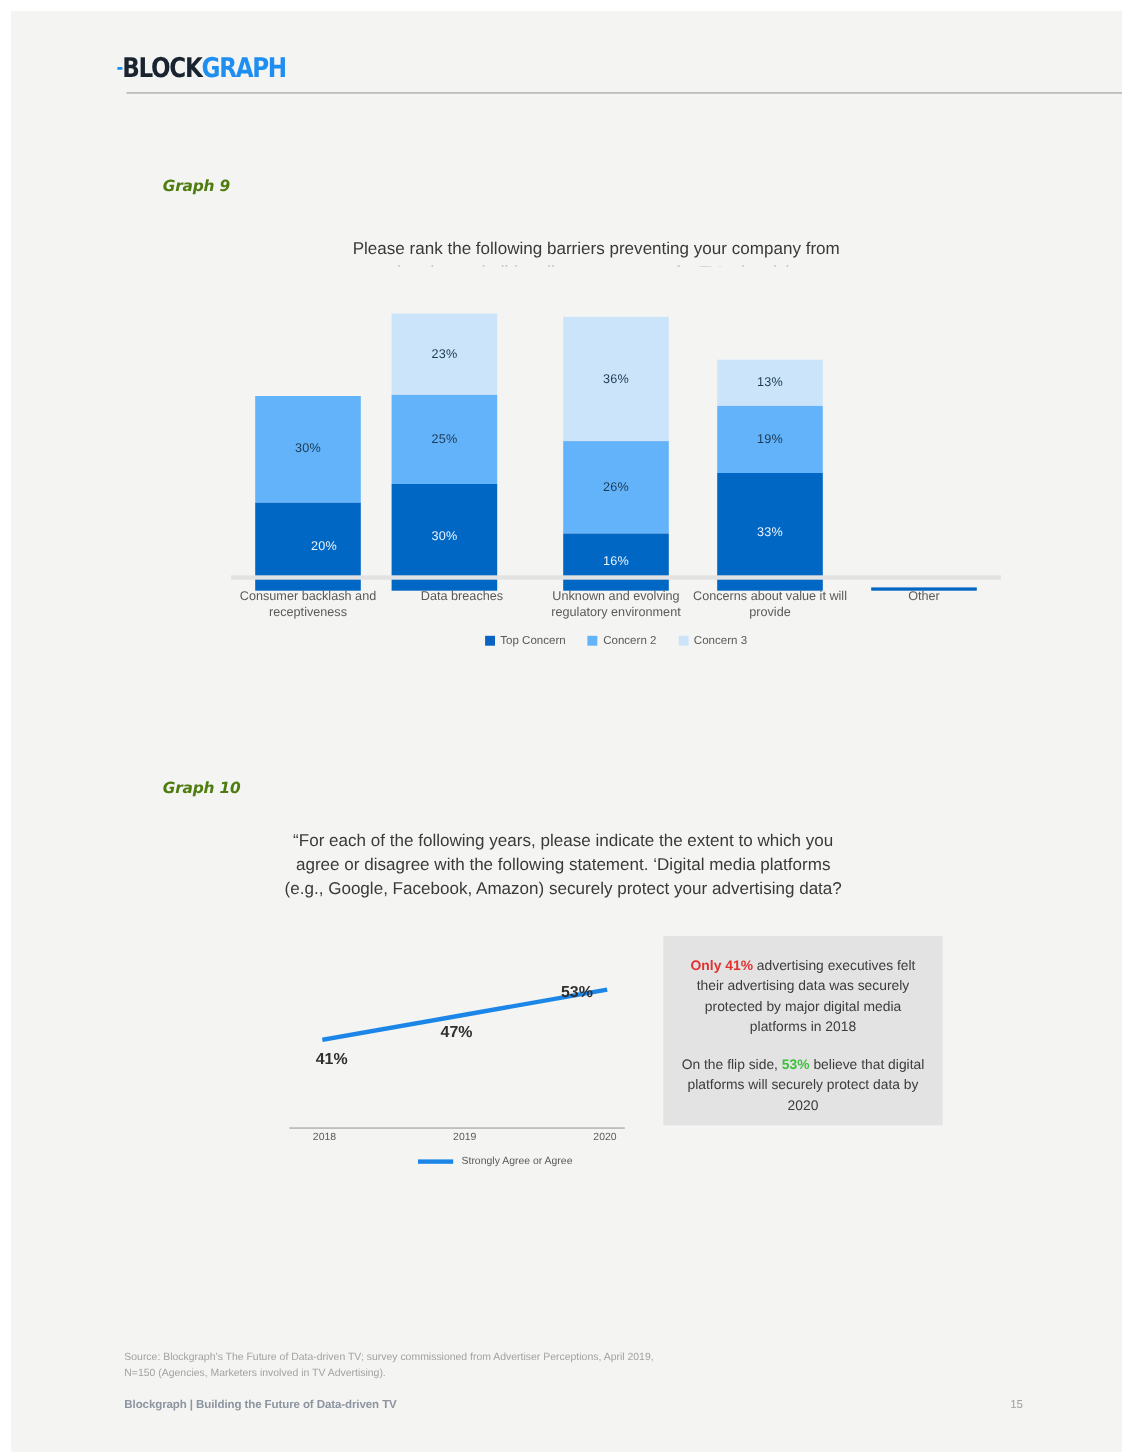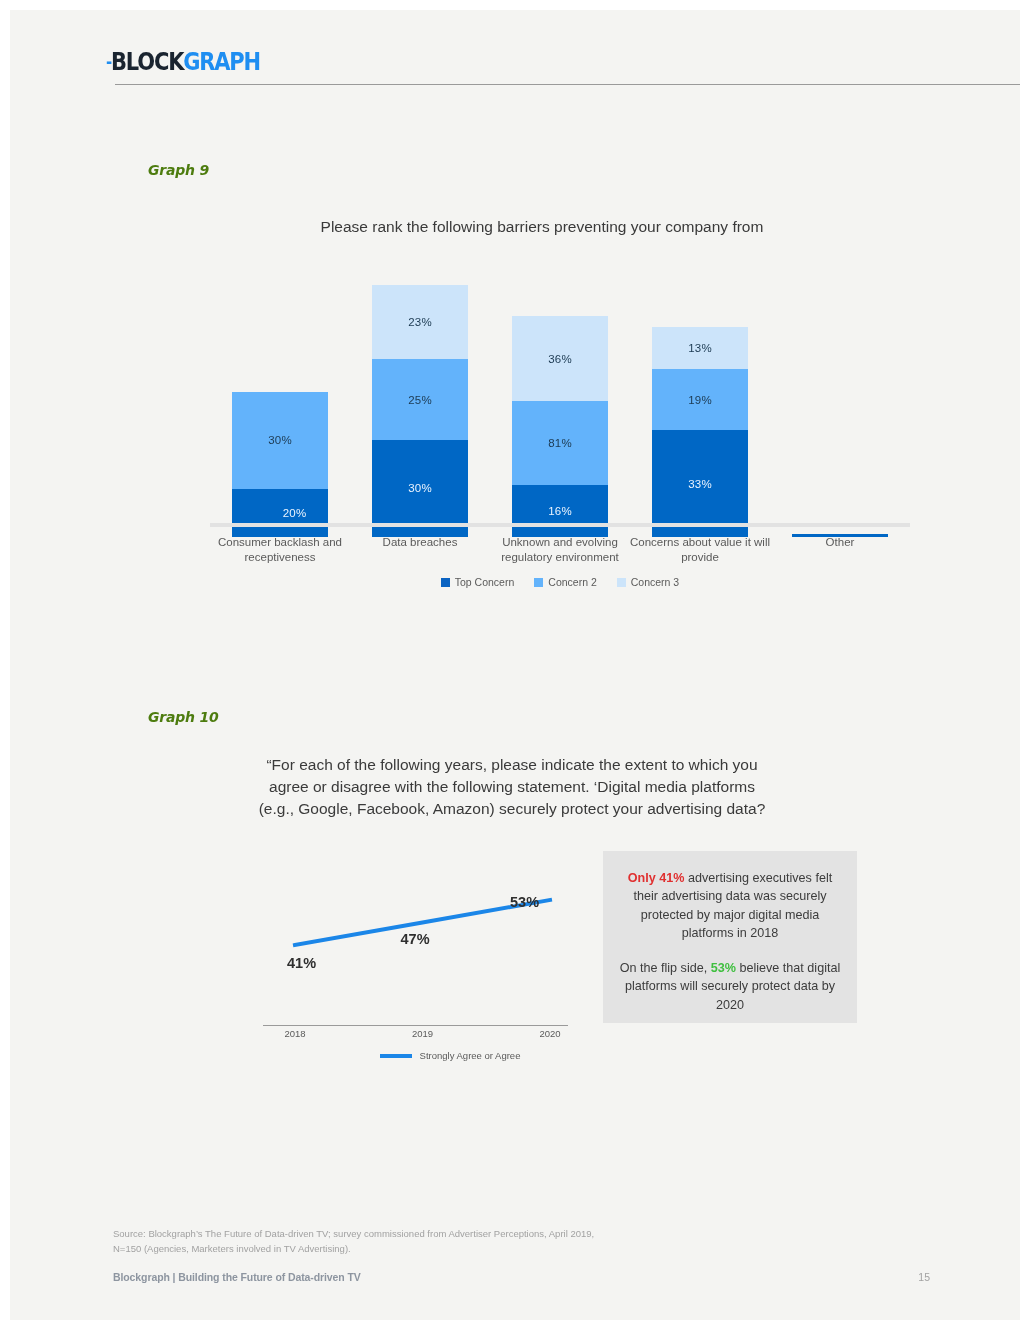--- a/index.html
+++ b/index.html
@@ -270,30 +270,30 @@
   <div class="header-rule"></div>
 
   <div class="graph-label" id="g9-label">Graph 9</div>
   <div class="chart-title" id="g9-title">Please rank the following barriers preventing your company from
 using data to build audience segments for TV advertising.</div>
 
   <div class="bar-panel">
     <div class="plot" id="bar-plot">
         <div class="bar-group" style="left: 22px;">
           <div class="seg mid" style="height: 97.0588px;">30%</div>
-          <div class="seg dark" style="height: 48px; padding-left: 29px;">20%</div>
-        </div>
-        <div class="bar-group" style="left: 162px;">
+          <div class="seg dark" style="height: 80px; padding-left: 29px;">20%</div>
+        </div>
+        <div class="bar-group" style="left: 146px;">
           <div class="seg light" style="height: 74.4118px;">23%</div>
           <div class="seg mid" style="height: 80.8824px;">25%</div>
           <div class="seg dark" style="height: 97.0588px;">30%</div>
         </div>
         <div class="bar-group" style="left: 302px;">
-          <div class="seg light" style="height: 85px;">36%</div>
-          <div class="seg mid" style="height: 84.1176px;">81%</div>
+          <div class="seg light" style="height: 113px;">36%</div>
+          <div class="seg mid" style="height: 84.1176px;">26%</div>
           <div class="seg dark" style="height: 51.7647px;">16%</div>
         </div>
         <div class="bar-group" style="left: 442px;">
           <div class="seg light" style="height: 42.0588px;">13%</div>
           <div class="seg mid" style="height: 61.4706px;">19%</div>
           <div class="seg dark" style="height: 106.765px;">33%</div>
         </div>
         <div class="bar-group" style="left: 582px;">
           <div class="seg dark" style="height: 3.23529px;"></div>
         </div>

